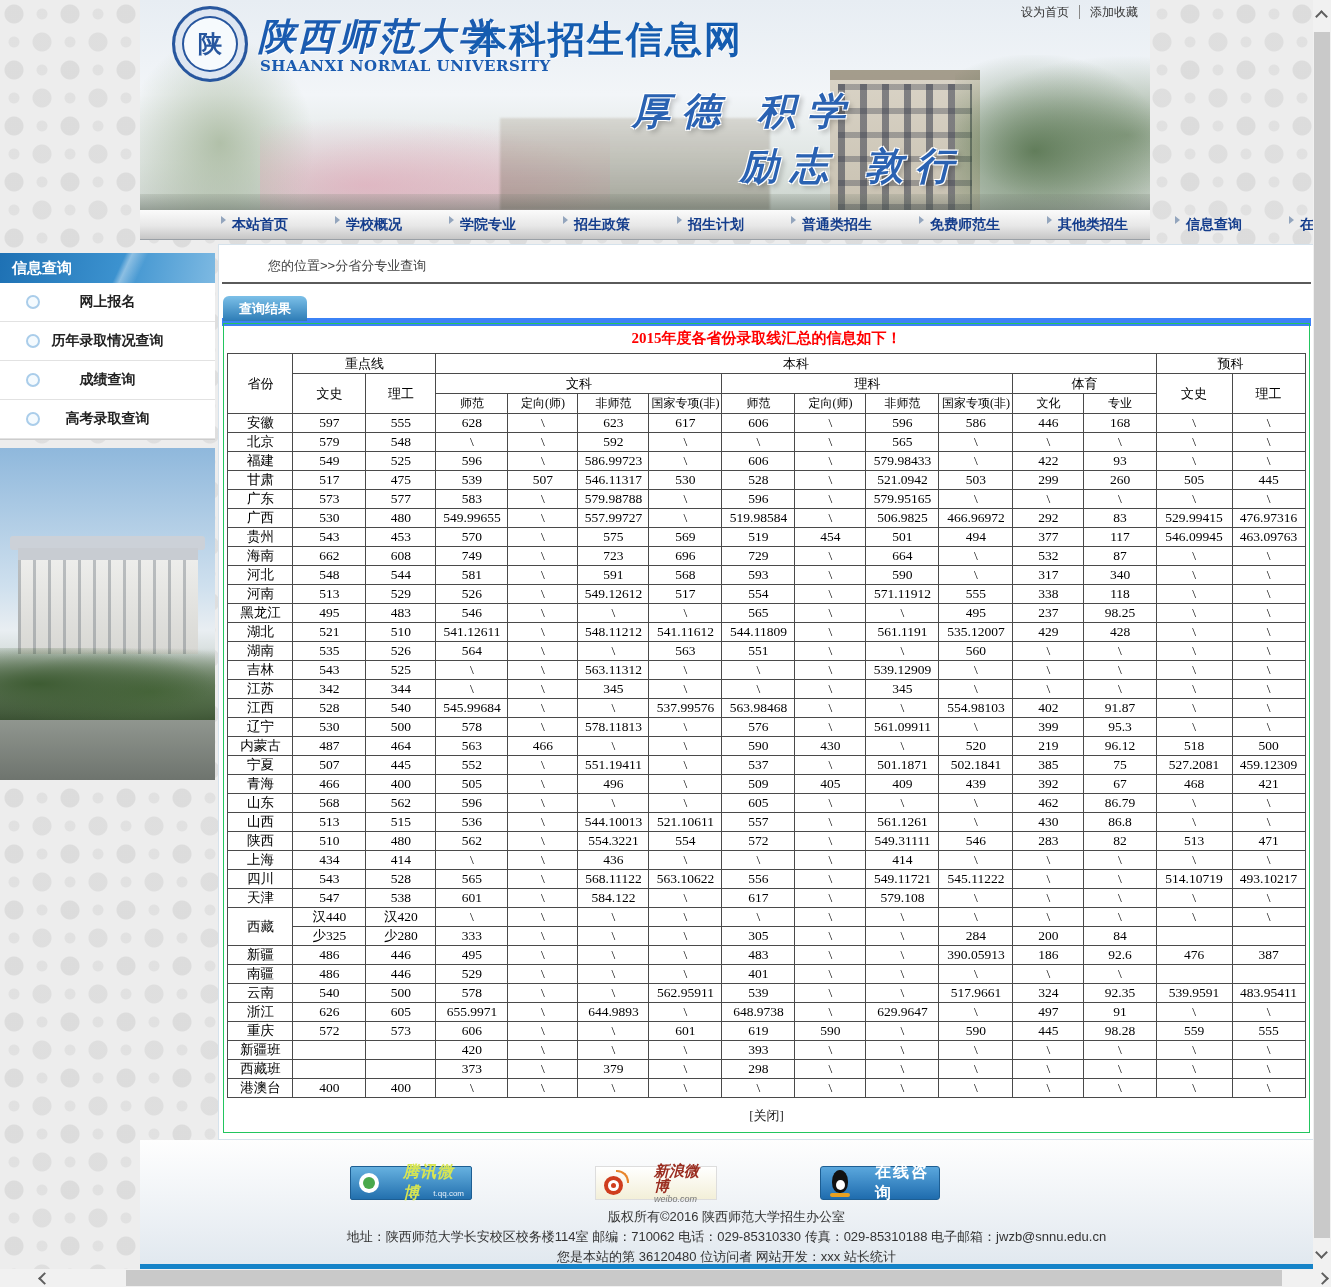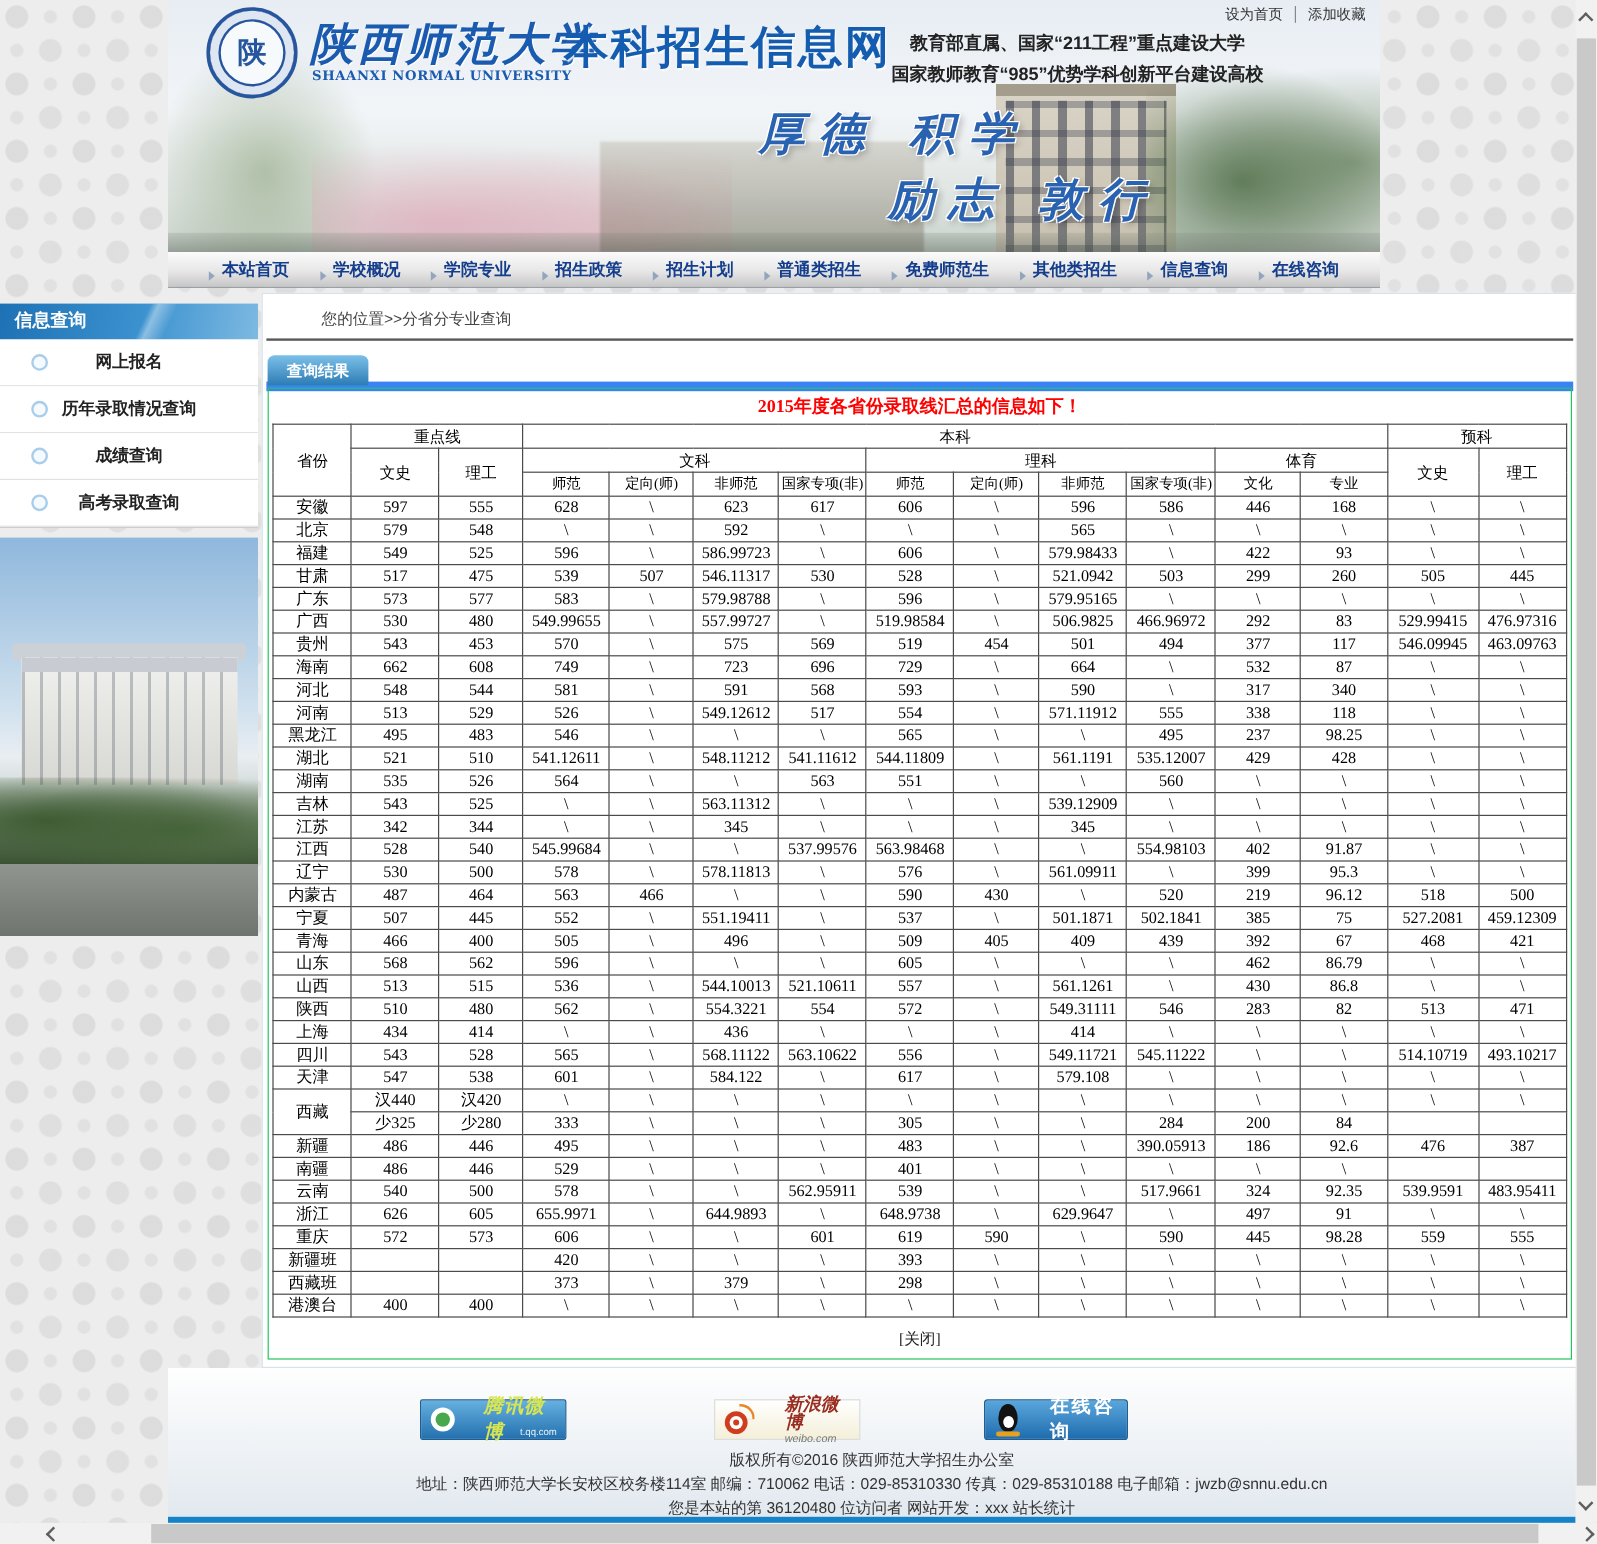--- a/index.html
+++ b/index.html
@@ -36,40 +36,40 @@
   .bn-ground{position:absolute;left:0;bottom:0;width:100%;height:16px;
     background:linear-gradient(rgba(120,130,115,.2), rgba(88,98,88,.45));}
   .seal{position:absolute;left:32px;top:6px;width:70px;height:70px;border-radius:50%;
     background:radial-gradient(#f6fafd 55%, #dde8f3);border:3px solid #27569e;
     box-shadow:inset 0 0 0 7px rgba(255,255,255,.85), inset 0 0 0 9px #27569e;
     display:flex;align-items:center;justify-content:center;}
   .seal span{color:#27569e;font-weight:bold;font-size:24px;font-family:"DejaVu Serif",serif;}
   .uni-cn{position:absolute;left:118px;top:12px;font-size:37px;font-weight:bold;font-style:italic;
     color:#1a5bb0;letter-spacing:3px;font-family:"DejaVu Serif","Liberation Serif",serif;
     text-shadow:1px 1px 0 rgba(255,255,255,.9);}
-  .uni-en{position:absolute;left:120px;top:57px;font-size:11px;font-weight:bold;color:#1a5bb0;
+  .uni-en{position:absolute;left:120px;top:57px;font-size:15px;font-weight:bold;color:#1a5bb0;
     letter-spacing:.5px;font-family:"DejaVu Serif","Liberation Serif",serif;}
   .site-title{position:absolute;left:330px;top:15px;font-size:37px;font-weight:bold;color:#145cb0;
     letter-spacing:2px;text-shadow:1px 1px 1px rgba(255,255,255,.85);}
   .topbar-links{position:absolute;top:4px;right:12px;font-size:12px;color:#333;}
   .topbar-links .link{cursor:pointer;}
   .topbar-links .link + .link{border-left:1px solid #888;padding-left:10px;margin-left:10px;}
   .slogan{position:absolute;left:588px;top:24px;width:340px;text-align:center;font-size:15px;
     font-weight:bold;color:#222;line-height:1.75;}
   .motto{position:absolute;left:492px;top:86px;color:#2a62b2;font-weight:bold;font-style:italic;
     font-family:"DejaVu Serif","Liberation Serif",serif;
     text-shadow:-1px -1px 0 #fff,1px -1px 0 #fff,-1px 1px 0 #fff,1px 1px 0 #fff,3px 3px 5px rgba(0,0,0,.25);}
   .motto .m1{font-size:38px;letter-spacing:12px;}
   .motto .m2{font-size:38px;letter-spacing:12px;margin-left:108px;margin-top:4px;}
 
   
   .navbar{position:absolute;left:140px;top:210px;width:1010px;height:30px;box-sizing:border-box;
     background:linear-gradient(180deg,#fbfbfb,#e7e7e7 55%,#c6c6c6);border-bottom:1px solid #9aa0a6;
     display:flex;align-items:center;justify-content:space-between;padding:0 34px;}
-  .nav-item{display:flex;align-items:flex-end;gap:6px;cursor:pointer;}
+  .nav-item{display:flex;align-items:flex-start;gap:6px;cursor:pointer;margin-left:47px;}
   .nav-arrow{width:0;height:0;border-left:5px solid #93a5bd;border-top:4px solid transparent;border-bottom:4px solid transparent;}
   .nav-label{font-size:14px;font-weight:bold;color:#143d8c;white-space:nowrap;}
 
   
   .sidebar-header{position:absolute;left:0;top:253px;width:215px;height:30px;box-sizing:border-box;
     background:linear-gradient(115deg, transparent 55%, rgba(255,255,255,.4) 58%, transparent 65%),
                linear-gradient(100deg,#1e71b4,#3c92cf 55%,#7db9e2);
     color:#fff;font-weight:bold;font-size:15px;line-height:30px;padding-left:12px;}
   .sidebar-menu{position:absolute;left:0;top:283px;width:215px;background:#fff;border-bottom:1px solid #ccc;}
   .menu-item{position:relative;height:38px;border-bottom:1px solid #e2e2e2;display:flex;
@@ -169,24 +169,20 @@
     <div class="bn-ground"></div>
     <div class="seal">
       <span>陕</span>
     </div>
     <div class="uni-cn">陕西师范大学</div>
     <div class="uni-en">SHAANXI NORMAL UNIVERSITY</div>
     <div class="site-title">本科招生信息网</div>
     <div class="topbar-links">
       <span class="link">设为首页</span><span class="link">添加收藏</span>
     </div>
-    <div class="slogan">
-      <div>教育部直属、国家“211工程”重点建设大学</div>
-      <div>国家教师教育“985”优势学科创新平台建设高校</div>
-    </div>
     <div class="motto">
       <div class="m1">厚德 积学</div>
       <div class="m2">励志 敦行</div>
     </div>
   </div>
 
   <div class="navbar">
       <div class="nav-item">
         <span class="nav-arrow"></span>
         <span class="nav-label">本站首页</span>

